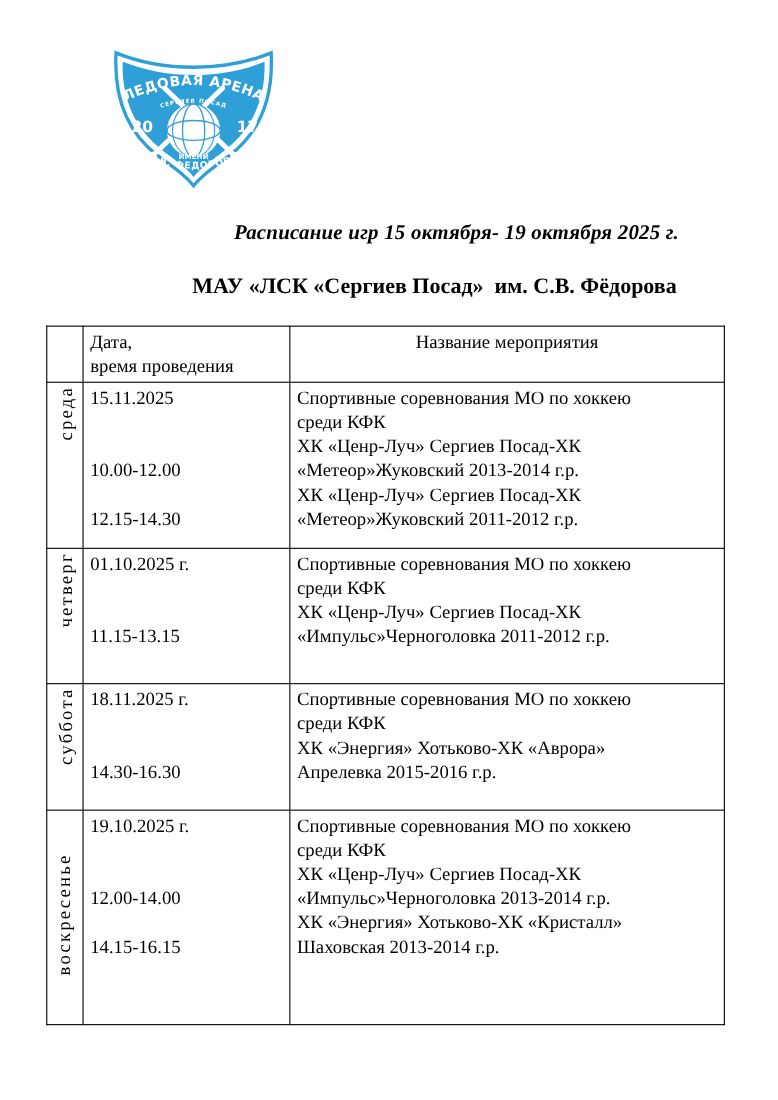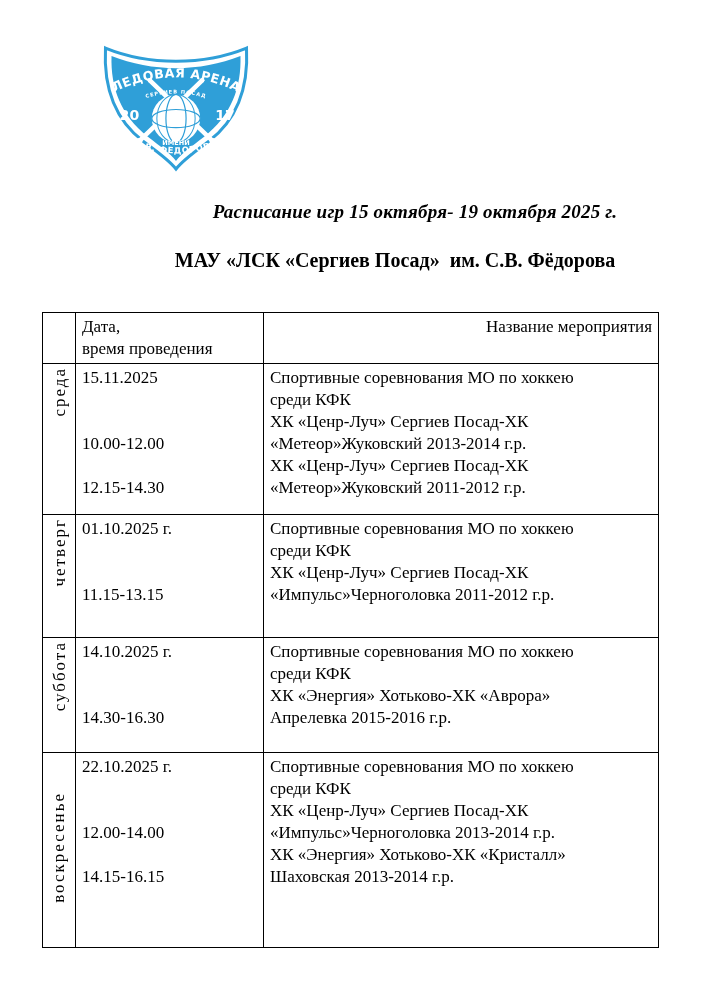--- a/index.html
+++ b/index.html
@@ -13,41 +13,41 @@
   .title-schedule{
     position:absolute;top:201px;left:115px;width:600px;
     text-align:center;font-size:19px;font-weight:bold;font-style:italic;
     white-space:pre;letter-spacing:0.2px;
   }
   .title-org{
     position:absolute;top:249px;left:70px;width:650px;
     text-align:center;font-size:20px;font-weight:bold;white-space:pre;
   }
   table.sched{
-    position:absolute;left:42px;top:312px;width:616px;
+    position:absolute;left:42px;top:296px;width:616px;
     border-collapse:collapse;table-layout:fixed;
   }
   table.sched td{
     border:1px solid #000;vertical-align:top;
     padding:3px 6px 0 6px;font-size:17px;line-height:22px;
   }
   tr.hdr{height:51px;}
   tr.r-sreda{height:151px;}
   tr.r-chetverg{height:123px;}
   tr.r-subbota{height:115px;}
   tr.r-vosk{height:195px;}
   td.day-cell{padding:5px 0 0 0;text-align:center;}
   tr.r-vosk td.day-cell{vertical-align:middle;padding:0;}
   .day-text{
     display:inline-block;
     writing-mode:vertical-rl;transform:rotate(180deg);
     font-size:17px;letter-spacing:2px;white-space:nowrap;
   }
   .lines{white-space:pre-line;}
-  td.event-hdr{text-align:right;margin-top:44px;}
+  td.event-hdr{text-align:center;margin-top:44px;}
 </style>
 </head>
 <body>
 
 <div class="logo">
   <svg width="158" height="136" viewBox="0 0 156 135">
 
     <path d="M8,8 C30,17 54,21 78,21 C102,21 126,17 148,8
              C150,46 139,79 110,101 C95,112 85,119 78,128
              C71,119 61,112 46,101 C17,79 6,46 8,8 Z" fill="none" stroke="#2f9fd8" stroke-width="3"></path>
@@ -139,36 +139,36 @@
     <td>
           <div class="lines">Спортивные соревнования МО по хоккею
 среди КФК
 ХК «Ценр-Луч» Сергиев Посад-ХК
 «Импульс»Черноголовка 2011-2012 г.р.</div>
         </td>
   </tr>
   <tr class="r-subbota">
     <td class="day-cell"><span class="day-text">суббота</span></td>
     <td>
-          <div class="lines">14.10.2025 г.
+          <div class="lines">18.11.2025 г.
 
 
 14.30-16.30</div>
         </td>
     <td>
           <div class="lines">Спортивные соревнования МО по хоккею
 среди КФК
 ХК «Энергия» Хотьково-ХК «Аврора»
 Апрелевка 2015-2016 г.р.</div>
         </td>
   </tr>
   <tr class="r-vosk">
     <td class="day-cell"><span class="day-text">воскресенье</span></td>
     <td>
-          <div class="lines">22.10.2025 г.
+          <div class="lines">19.10.2025 г.
 
 
 12.00-14.00
 
 14.15-16.15</div>
         </td>
     <td>
           <div class="lines">Спортивные соревнования МО по хоккею
 среди КФК
 ХК «Ценр-Луч» Сергиев Посад-ХК

